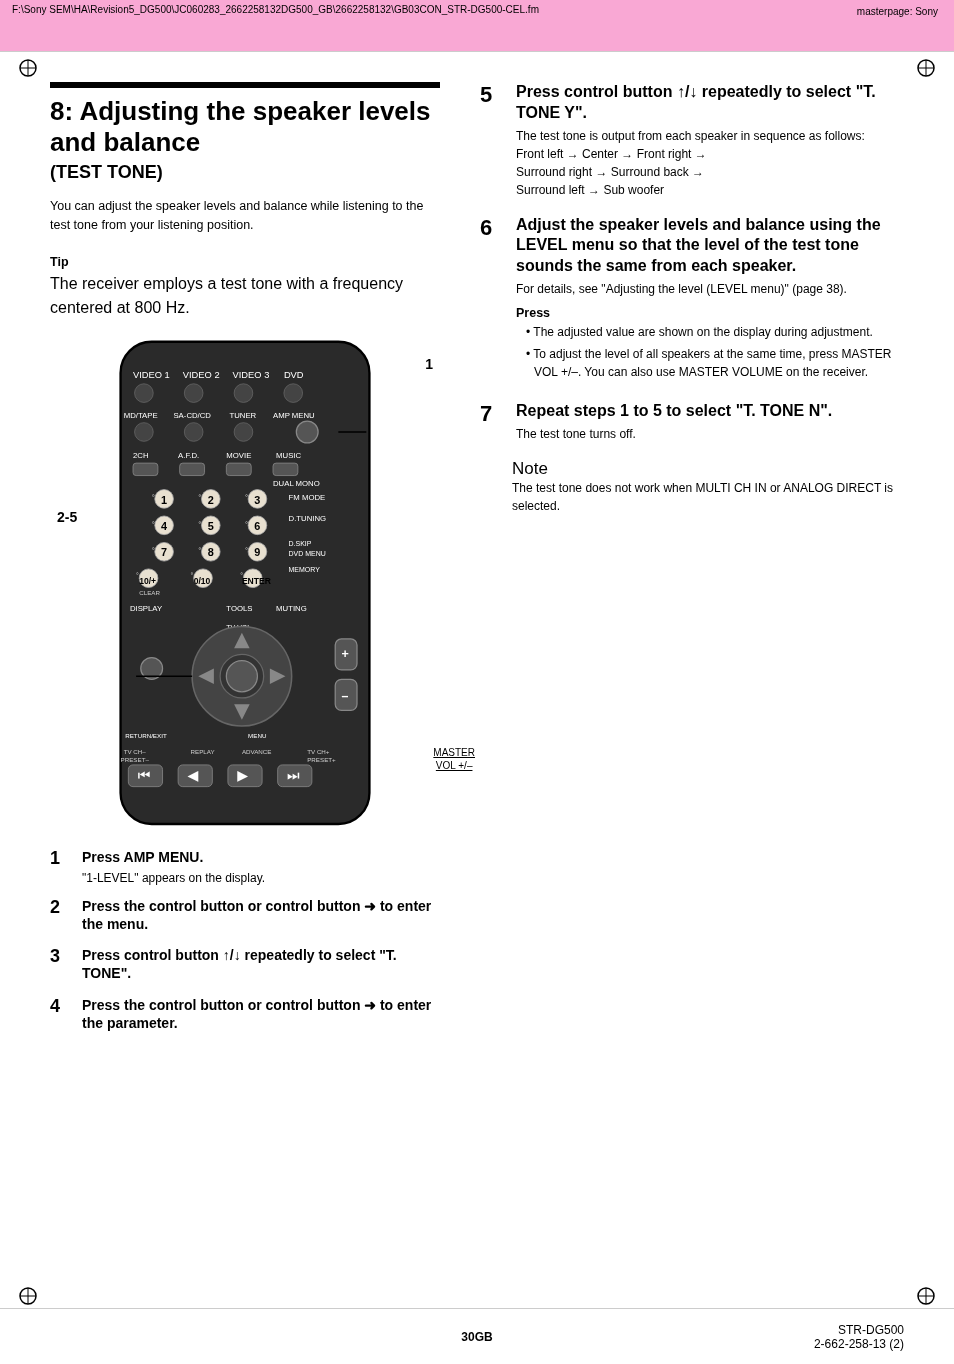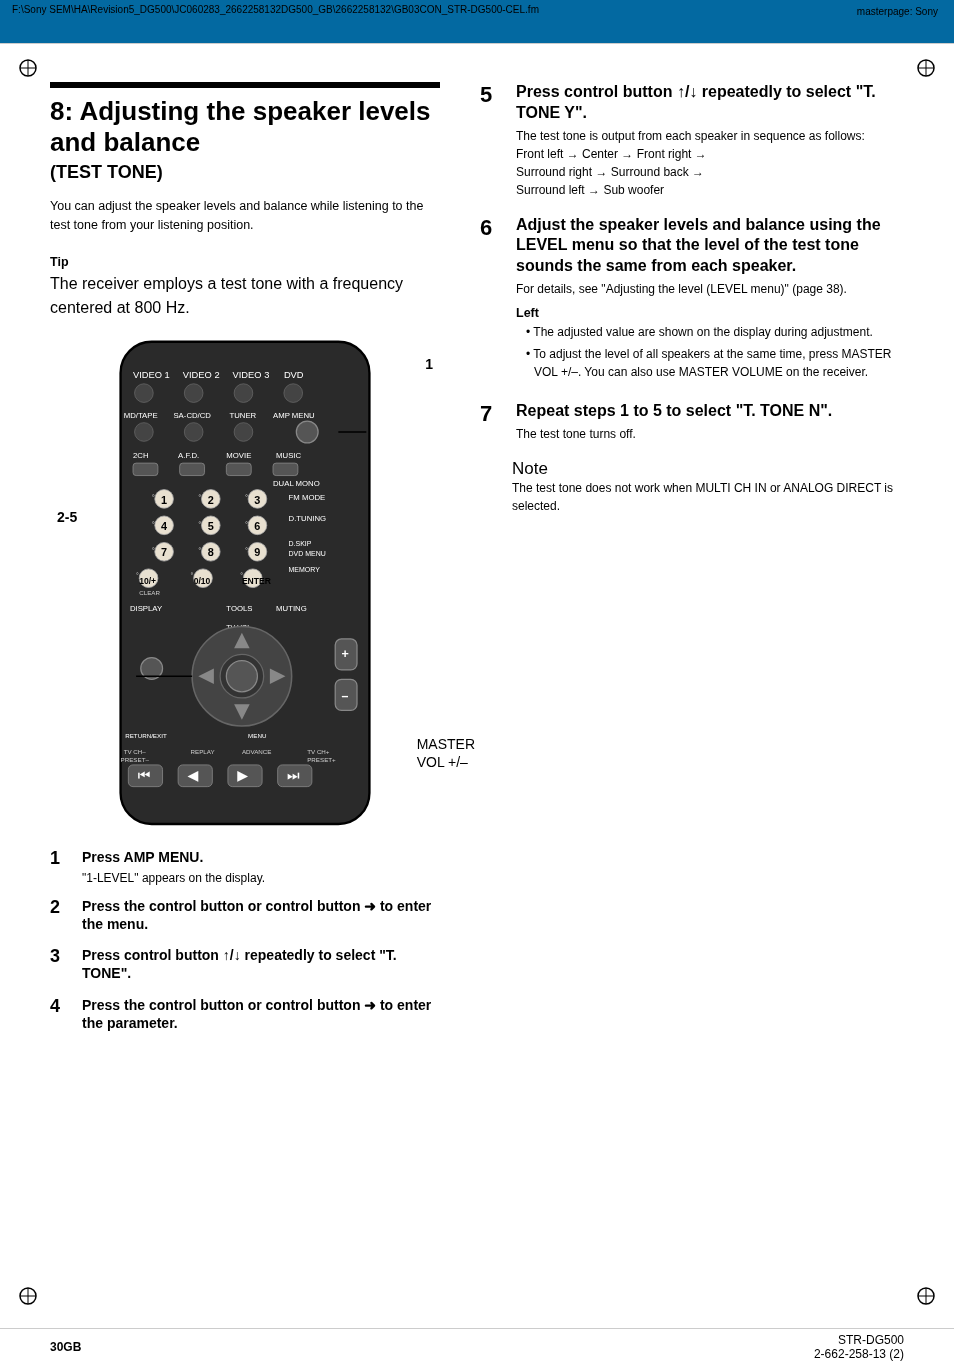--- a/index.html
+++ b/index.html
@@ -16,22 +16,22 @@
     .page-container {
       width: 954px;
       height: 1364px;
       position: relative;
       background: #fff;
     }
     
     .header-bar {
       position: absolute;
       top: 0; left: 0; right: 0;
-      height: 44px;
-      background: #0369a1;
+      height: 52px;
+      background: #f9a8d4;
       border-bottom: 1px solid #ccc;
       display: flex;
       align-items: flex-start;
       padding: 4px 12px 0 12px;
       font-size: 10px;
       color: #000;
     }
     .header-left {
       display: flex;
       flex-direction: column;
@@ -183,25 +183,26 @@
       padding-left: 8px;
     }
     .tips-items li::before {
       content: "• ";
     }
 
     
     .footer {
       position: absolute;
       bottom: 0; left: 0; right: 0;
-      height: 36px;
+      height: 56px;
       display: flex;
       align-items: center;
       padding: 0 50px;
       border-top: 1px solid #ccc;
+      justify-content: center;
     }
     .footer-left {
       font-size: 12px;
       font-weight: bold;
     }
     .footer-right {
       position: absolute;
       right: 50px;
       font-size: 12px;
       text-align: right;
@@ -218,23 +219,24 @@
       position: absolute;
       left: -18px;
       top: 175px;
       font-size: 14px;
       font-weight: bold;
     }
     .master-vol-label {
       position: absolute;
       right: -60px;
       bottom: 60px;
-      font-size: 14px;
-      text-align: left;
+      font-size: 10px;
+      text-align: center;
       line-height: 1.3;
+      text-decoration: underline;
     }
   </style>
 </head>
 <body>
 
 <div class="page-container">
 
   <div class="header-bar">
     <div class="header-left">
       <span>F:\Sony SEM\HA\Revision5_DG500\JC060283_2662258132DG500_GB\2662258132\GB03CON_STR-DG500-CEL.fm</span>
@@ -466,21 +468,21 @@
         </div>
       </div>
 
       <div class="step step-large" style="margin-bottom:16px;">
         <div class="step-num">6</div>
         <div class="step-content">
           <div class="step-title">Adjust the speaker levels and balance using the LEVEL menu so that the level of the test tone sounds the same from each speaker.</div>
           <div class="step-desc">For details, see "Adjusting the level (LEVEL menu)" (page 38).</div>
 
           <div class="tips-section">
-            <div class="tip-label">Left</div>
+            <div class="tip-label">Press</div>
             <ul class="tips-items">
               <li>The adjusted value are shown on the display during adjustment.</li>
               <li>To adjust the level of all speakers at the same time, press MASTER VOL +/–. You can also use MASTER VOLUME on the receiver.</li>
             </ul>
           </div>
         </div>
       </div>
 
       <div class="step step-large" style="margin-bottom:16px;">
         <div class="step-num">7</div>

